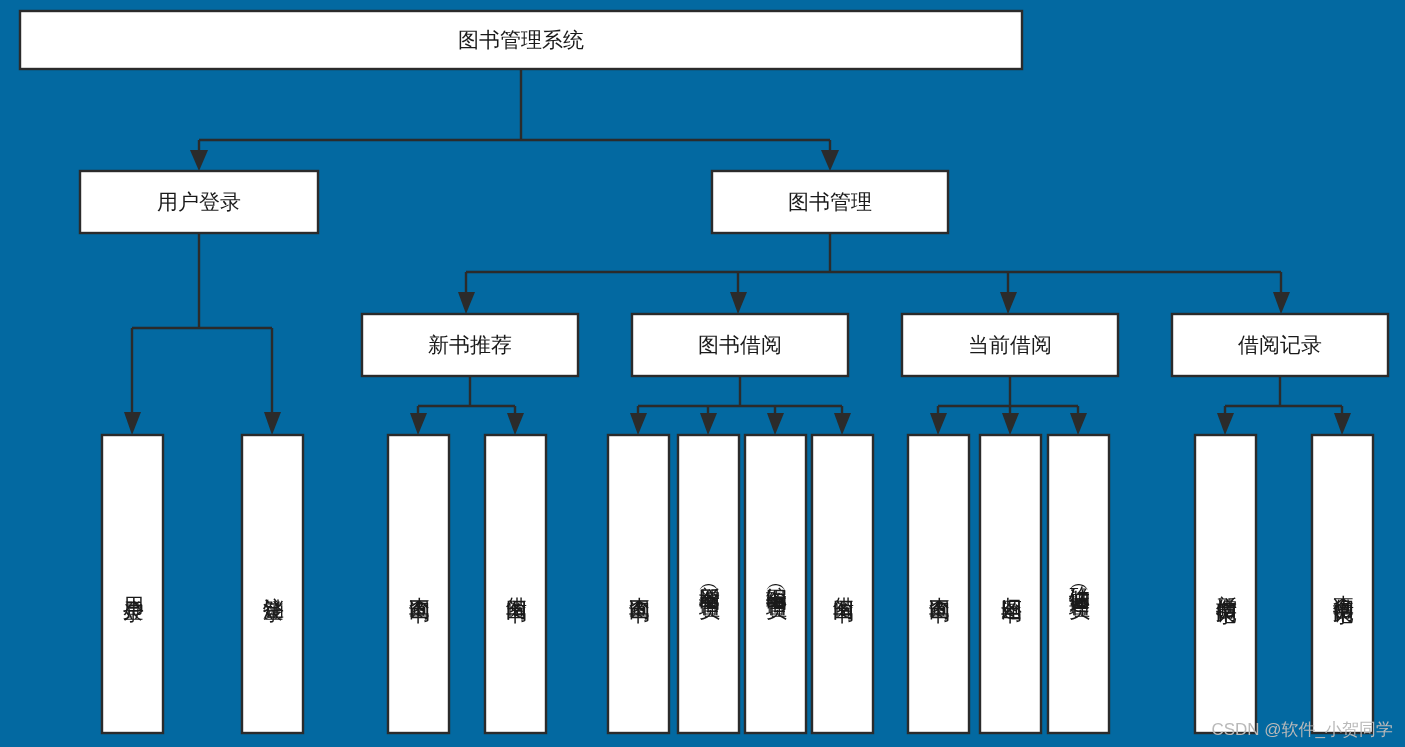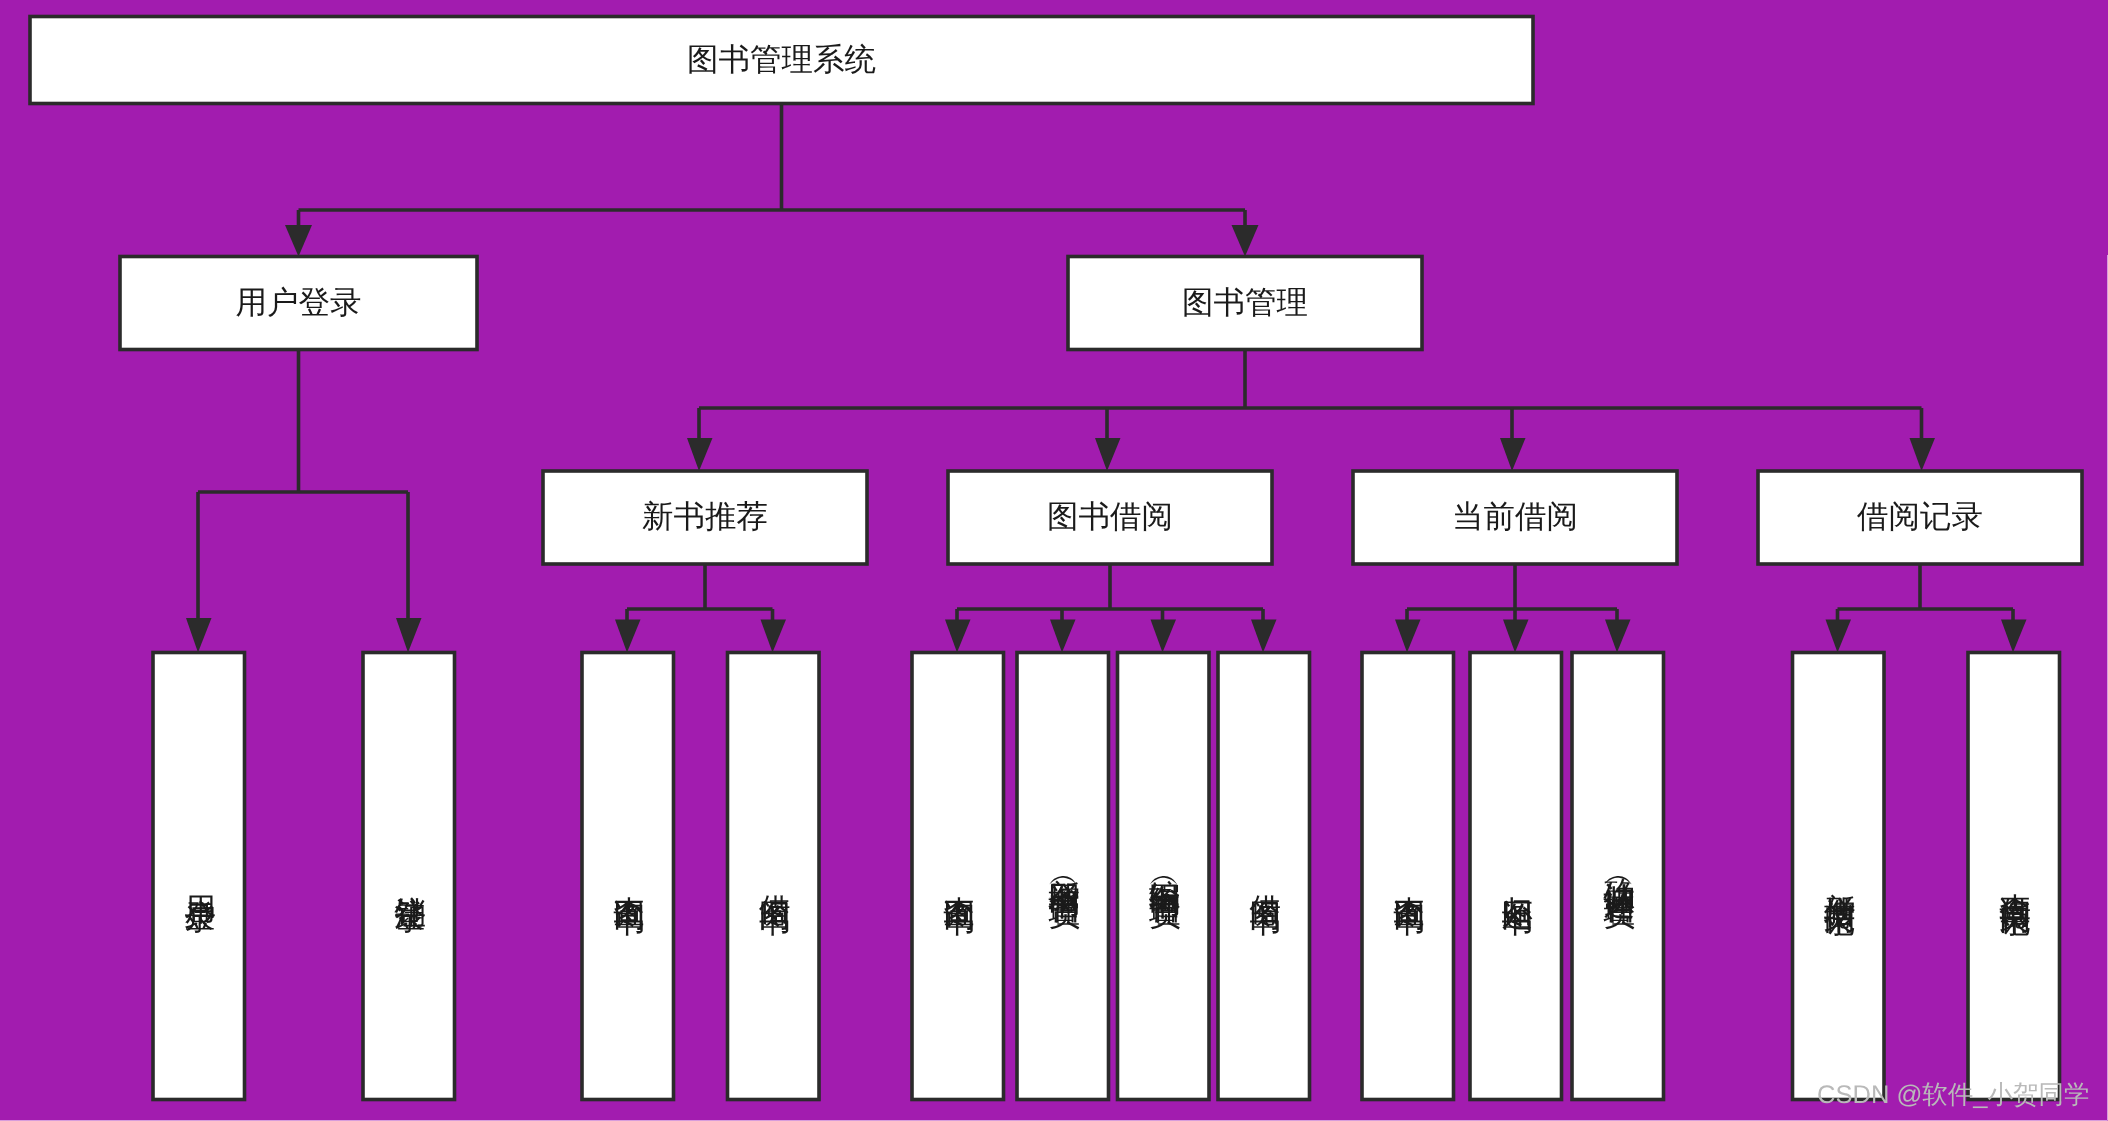--- a/index.html
+++ b/index.html
@@ -7,21 +7,21 @@
     padding: 0;
     background: #ffffff;
   }
   body {
     font-family: "Liberation Sans", "DejaVu Sans", sans-serif;
   }
   #diagram-root {
     position: relative;
     width: 1405px;
     height: 747px;
-    background: #a21caf;
+    background: #0369a1;
     overflow: hidden;
   }
   svg.flow {
     position: absolute;
     left: 0;
     top: 0;
     width: 1405px;
     height: 747px;
   }
   .node-rect {

